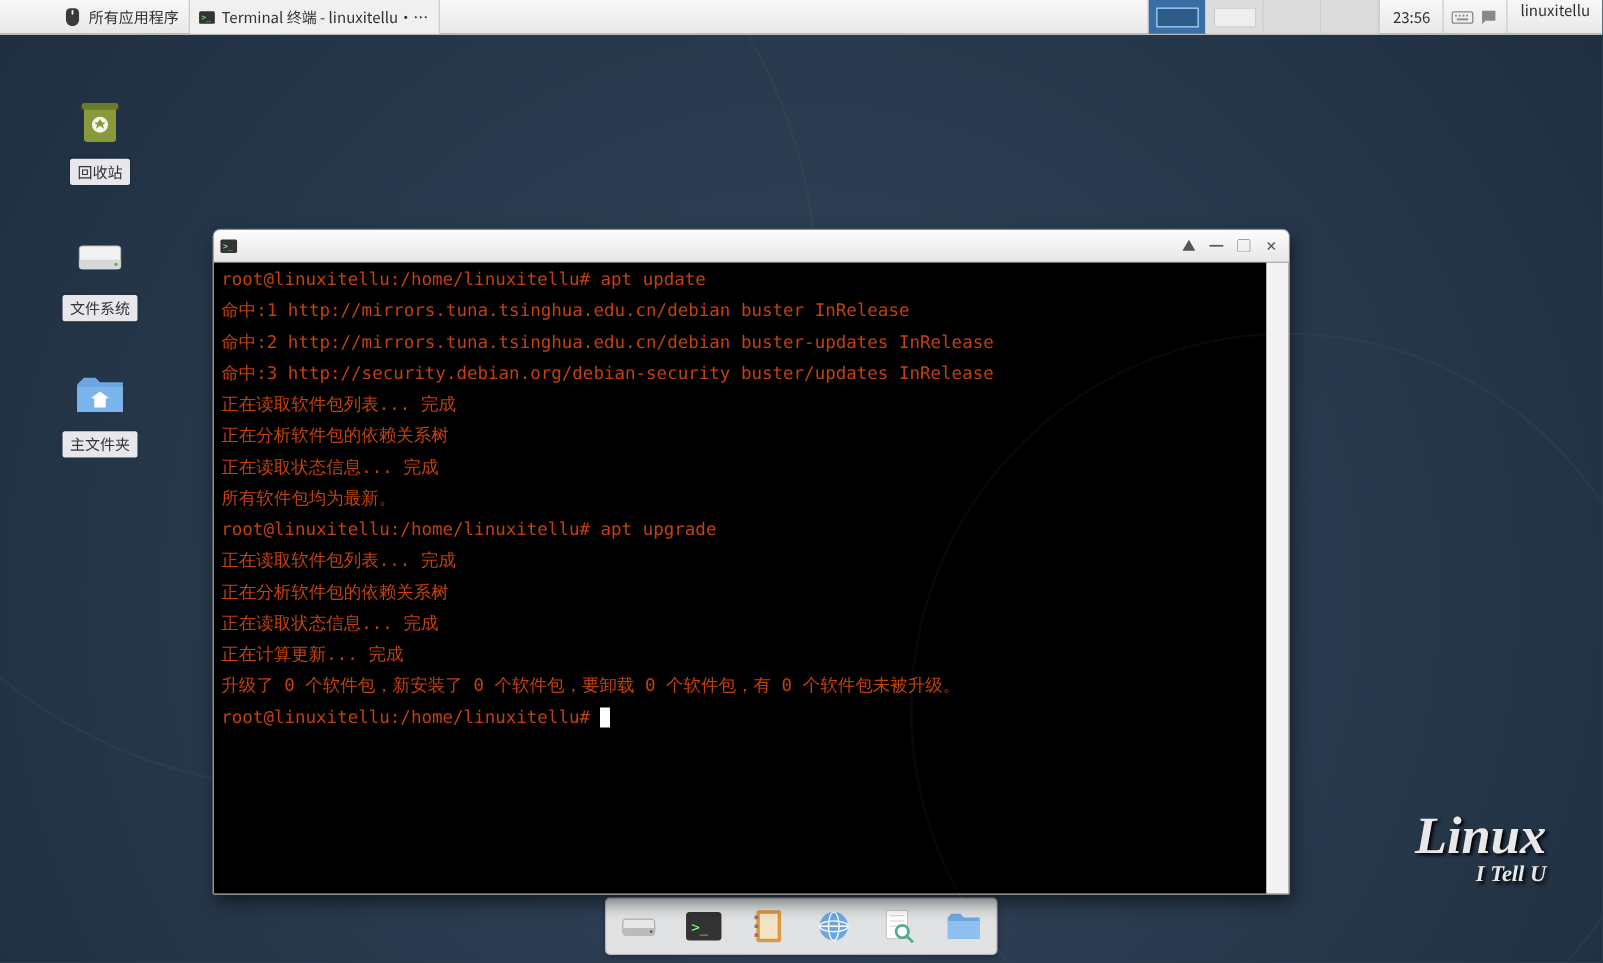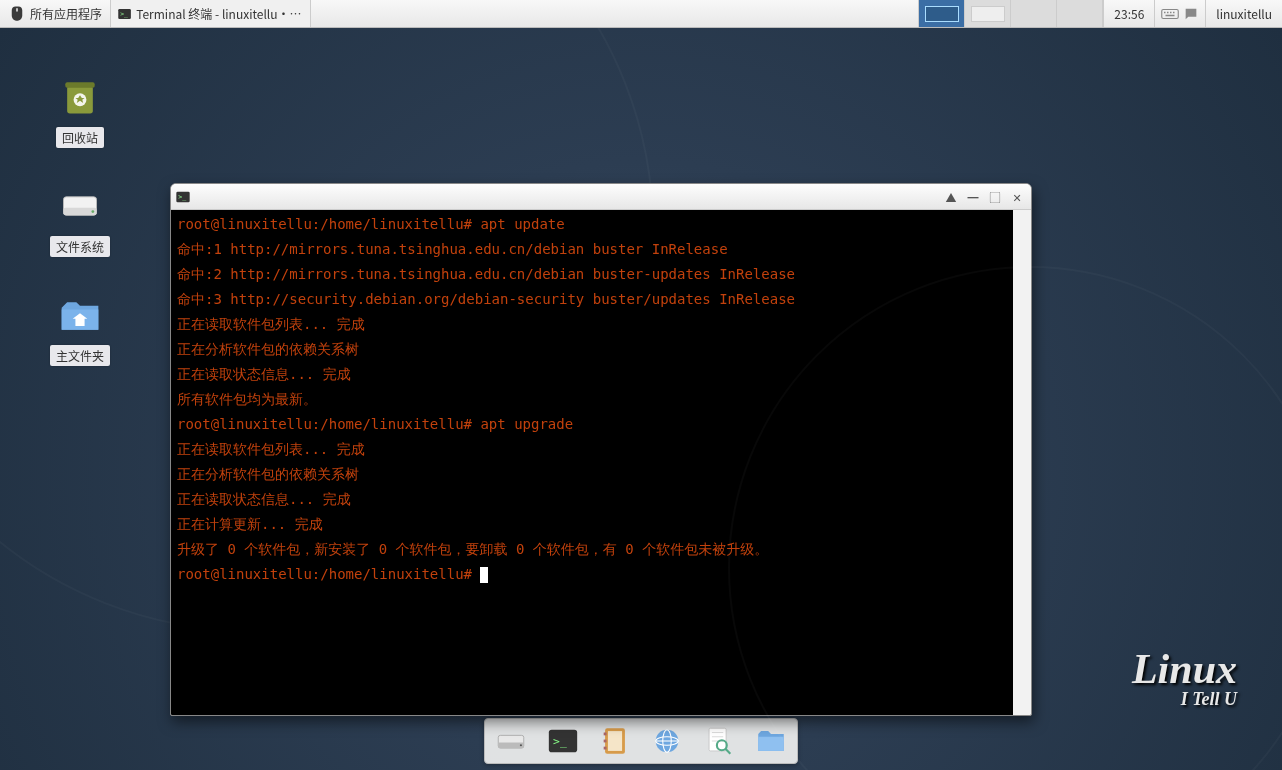--- a/index.html
+++ b/index.html
@@ -63,20 +63,21 @@
     z-index: 100;
     color: #333;
   }
   .panel-btn {
     display: flex;
     align-items: center;
     padding: 0 8px;
     border-right: 1px solid #ccc;
     gap: 4px;
     cursor: pointer;
+    margin-left: 41px;
   }
   .panel-btn span.txt { white-space: nowrap; }
   .task-btn {
     display: flex;
     align-items: center;
     padding: 0 6px;
     width: 200px;
     border-right: 1px solid #ccc;
     gap: 4px;
     overflow: hidden;
@@ -96,21 +97,21 @@
   .ws-mini-window {
     position: absolute;
     top: 6px; left: 6px;
     width: 34px; height: 16px;
     background: #666; border: 1px solid #333;
   }
   .ws-cell.active .ws-mini-window { background:#2e5c8a; border-color:#aaddff; }
   .ws-mini-window.b { background:#eee; border-color:#ccc; }
   .clock { display:flex; align-items:center; padding:0 10px; border-right:1px solid #ccc; border-left:1px solid #ccc;}
   .tray { display:flex; align-items:center; padding:0 6px; gap:4px; border-right:1px solid #ccc;}
-  .user-label { display:flex; align-items:center; padding:0 10px;}
+  .user-label { display:flex; padding:0 10px;}
 
   
   .desktop-icons { position:absolute; top:45px; left:40px; display:flex; flex-direction:column; gap:34px; }
   .di { display:flex; flex-direction:column; align-items:center; gap:6px; width:80px; cursor:pointer;}
   .di .ibox { width:48px; height:48px; display:flex; align-items:center; justify-content:center;}
   .di .lbl { background:#e8e8ec; color:#333; font-size:12px; padding:2px 6px; border-radius:2px; white-space:nowrap; box-shadow:0 0 2px rgba(0,0,0,0.3);}
   
   
   .window {
     position: absolute;

